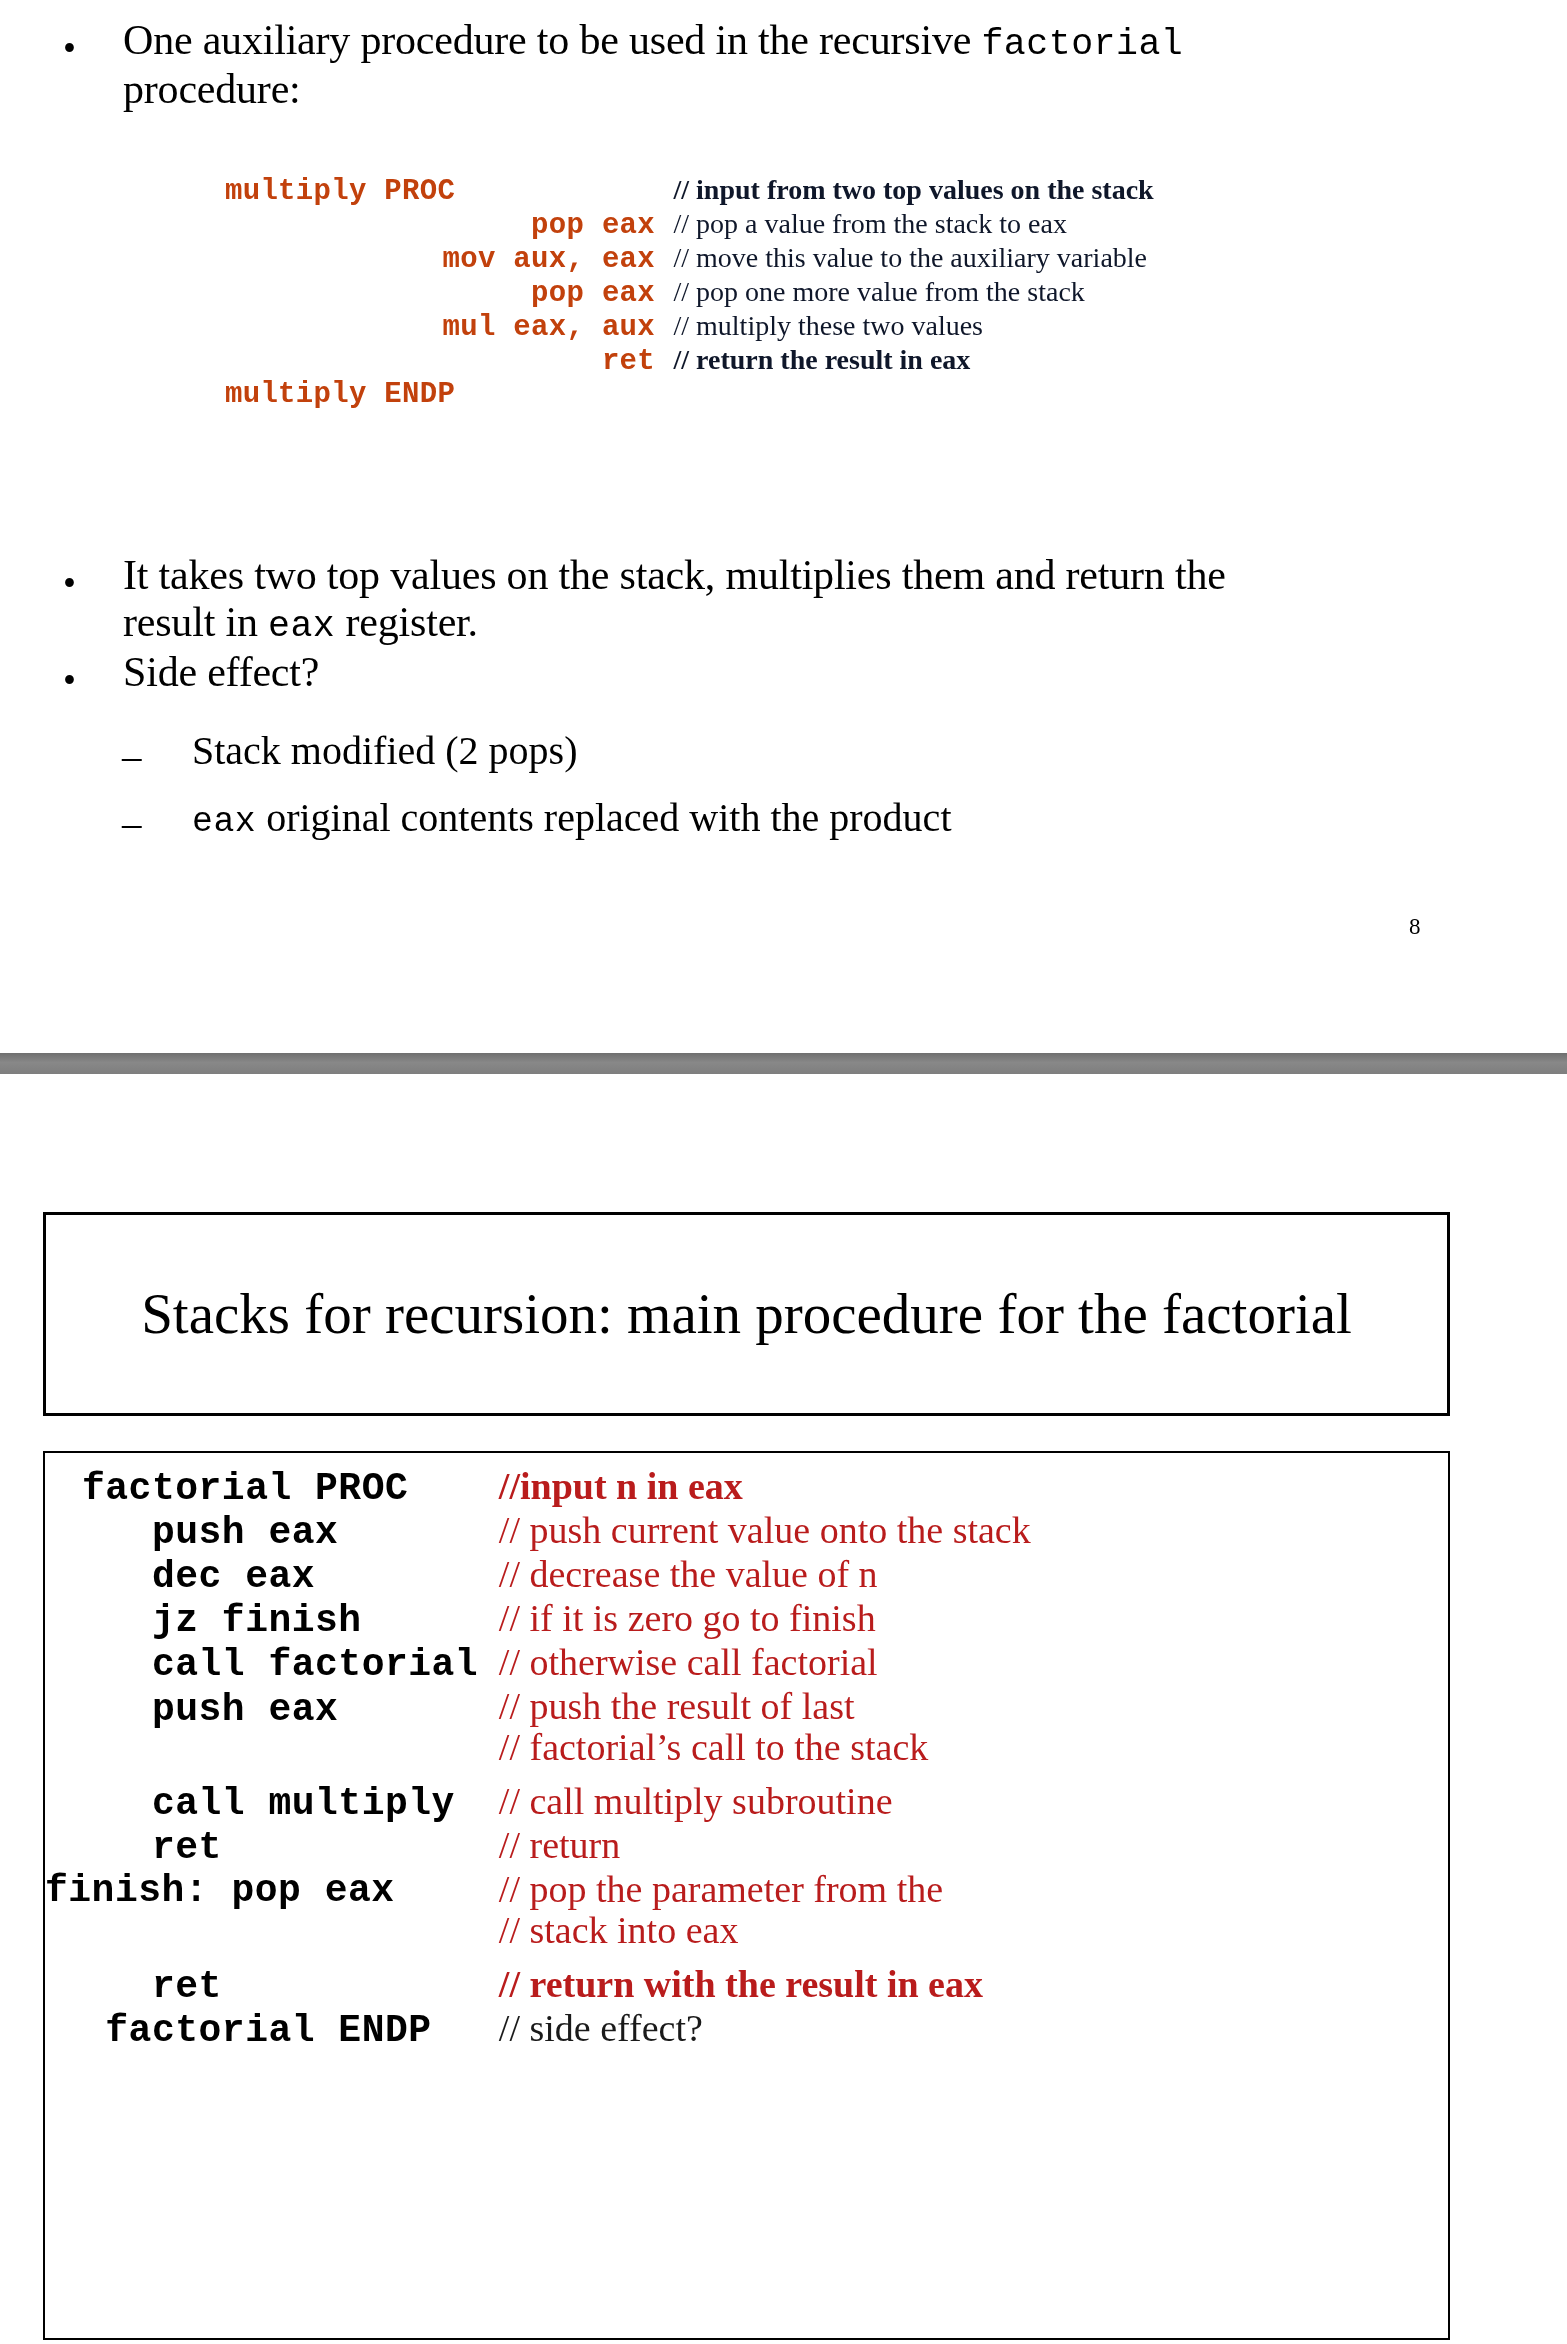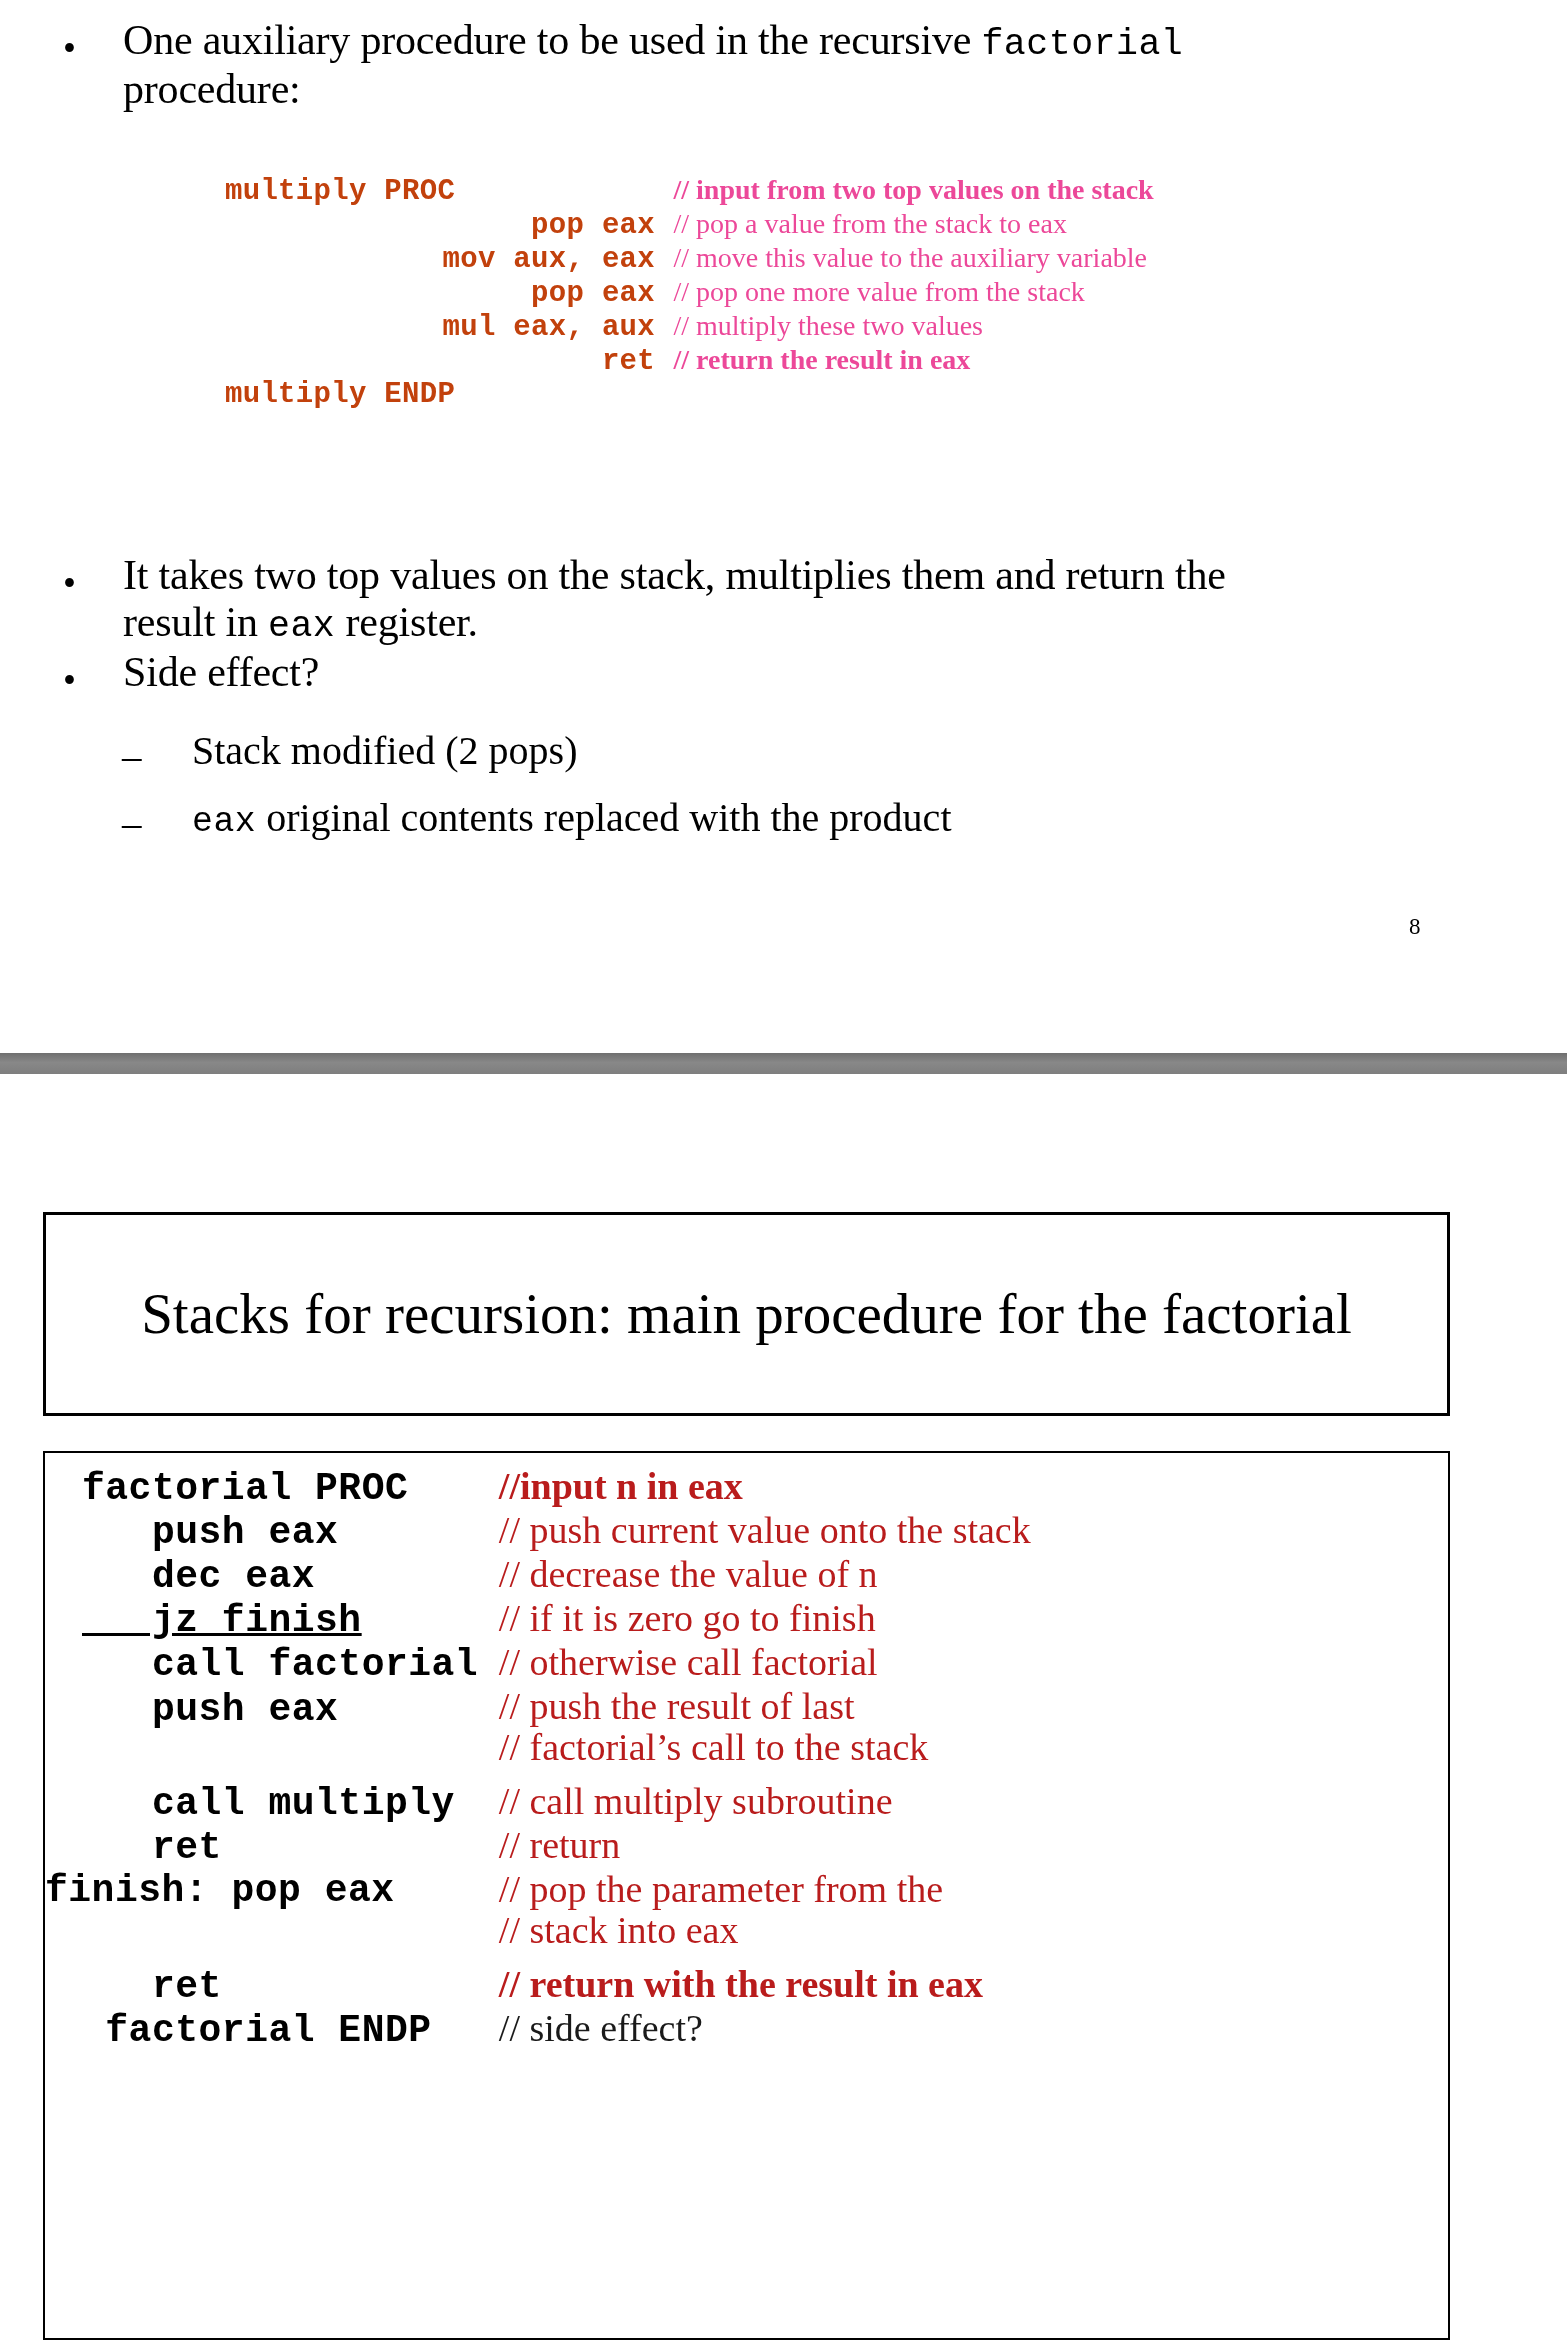--- a/index.html
+++ b/index.html
@@ -87,21 +87,21 @@
     text-align: right;
     white-space: pre;
     padding-right: 0 !important;
     width: 430px;
     letter-spacing: 0.3px;
   }
   .s1-op.leftish { text-align: left; padding-left: 225px !important; }
   .s1-cm {
     font-family: "Liberation Serif", "DejaVu Serif", serif;
     font-size: 28px;
-    color: #ec4899;
+    color: #0f172a;
     white-space: nowrap;
     padding-left: 18.5px !important;
   }
   .s1-cm.b { font-weight: bold; }
 
   #page-num-1 {
     position: absolute;
     left: 1409px;
     top: 914px;
     font-size: 23px;
@@ -264,21 +264,21 @@
         </tr>
         <tr class="rowtall">
           <td class="s2-op" style="padding-left:37px!important;padding-right:24px!important;">   push eax</td>
           <td class="s2-cm">// push current value onto the stack</td>
         </tr>
         <tr class="rowtall">
           <td class="s2-op" style="padding-left:37px!important;padding-right:24px!important;margin-top:32px;">   dec eax</td>
           <td class="s2-cm">// decrease the value of n</td>
         </tr>
         <tr class="rowtall">
-          <td class="s2-op" style="padding-left:37px!important;padding-right:11px!important;text-decoration:underline;">   jz finish</td>
+          <td class="s2-op" style="padding-left:37px!important;padding-right:11px!important;">   jz finish</td>
           <td class="s2-cm">// if it is zero go to finish</td>
         </tr>
         <tr class="rowtall">
           <td class="s2-op" style="padding-left:37px!important;padding-right:16.6px!important;">   call factorial</td>
           <td class="s2-cm">// otherwise call factorial</td>
         </tr>
         <tr>
           <td class="s2-op" style="padding-left:37px!important;padding-right:138px!important;vertical-align:top;padding-top:1.8px!important;">   push eax</td>
           <td class="s2-cm" style="vertical-align:top;">
             <div>// push the result of last</div>

